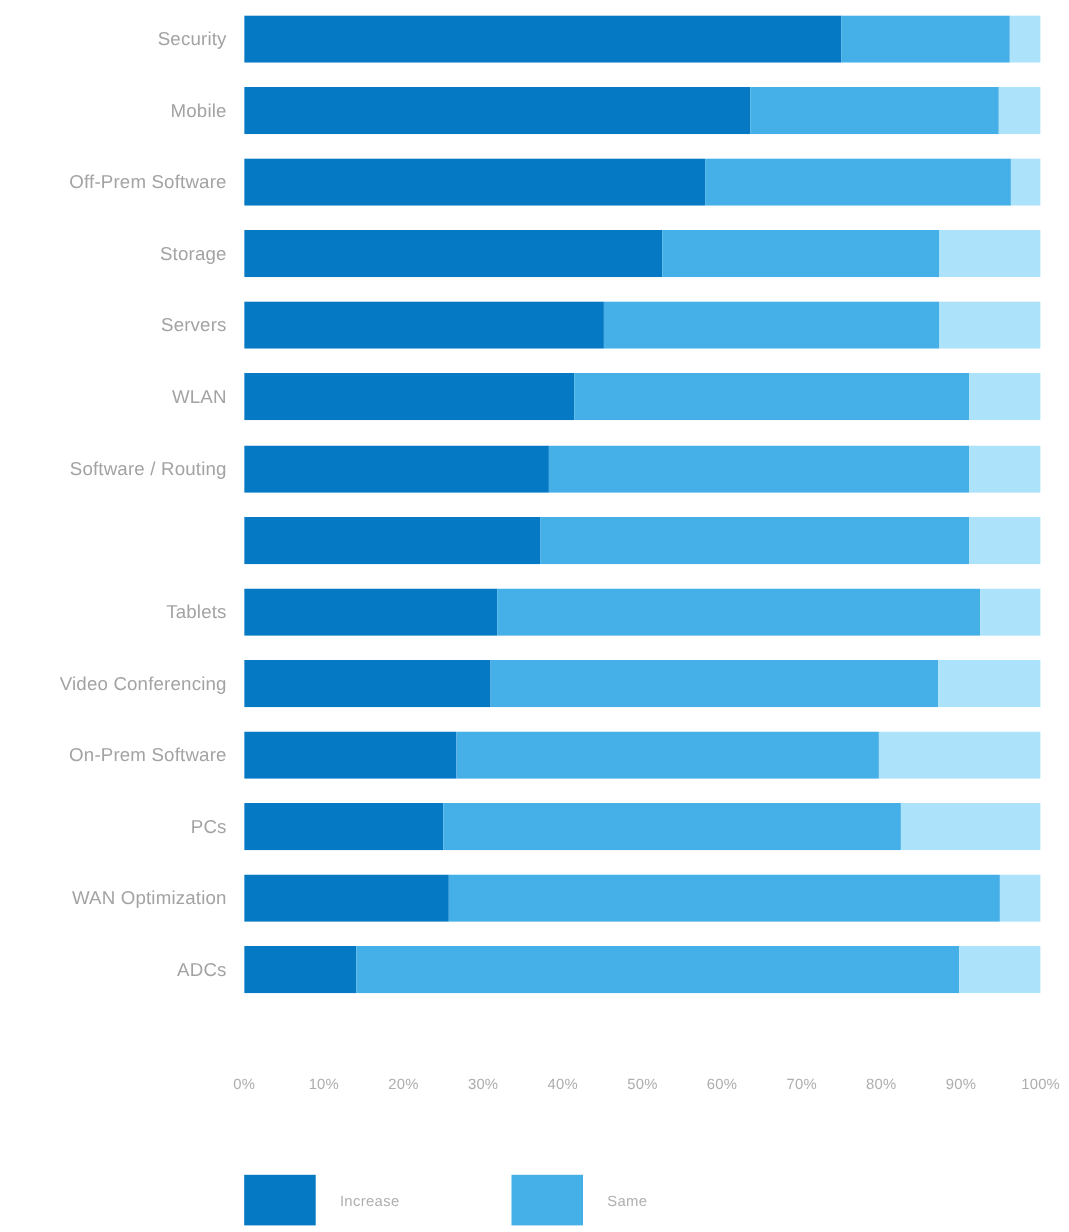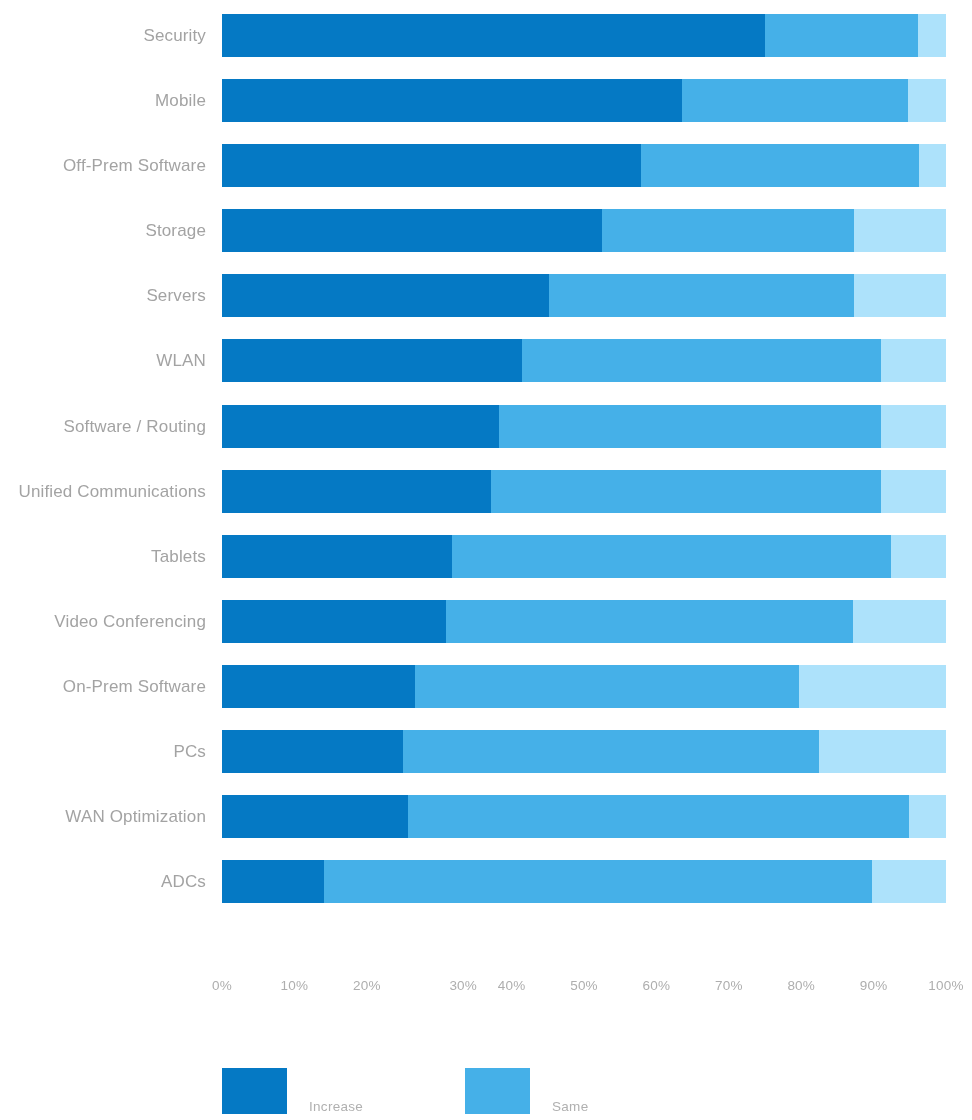--- a/index.html
+++ b/index.html
@@ -78,21 +78,21 @@
     left: 0;
     top: 1068px;
     width: 972px;
     height: 46px;
   }
   .legend-item {
     position: absolute;
     top: 0;
     height: 46px;
     display: flex;
-    align-items: flex-end;
+    align-items: center;
   }
   .legend-swatch {
     width: 65px;
     height: 46px;
     flex: 0 0 auto;
   }
   .legend-label {
     margin-left: 22px;
     font-size: 13.5px;
     color: #b0b0b0;
@@ -159,21 +159,20 @@
       </div>
       <div class="row">
         <div class="row-label">Software / Routing</div>
         <div class="bar">
           <div class="seg seg-increase" style="width: 38.3%; background: rgb(5, 121, 196);"></div>
           <div class="seg seg-same" style="width: 52.7%; background: rgb(69, 176, 232);"></div>
           <div class="seg seg-decrease" style="width: 9%; background: rgb(173, 226, 251);"></div>
         </div>
       </div>
       <div class="row">
-        <div class="row-label">Unified Communications</div>
         <div class="bar">
           <div class="seg seg-increase" style="width: 37.2%; background: rgb(5, 121, 196);"></div>
           <div class="seg seg-same" style="width: 53.8%; background: rgb(69, 176, 232);"></div>
           <div class="seg seg-decrease" style="width: 9%; background: rgb(173, 226, 251);"></div>
         </div>
       </div>
       <div class="row">
         <div class="row-label">Tablets</div>
         <div class="bar">
           <div class="seg seg-increase" style="width: 31.8%; background: rgb(5, 121, 196);"></div>
@@ -220,21 +219,21 @@
           <div class="seg seg-same" style="width: 75.7%; background: rgb(69, 176, 232);"></div>
           <div class="seg seg-decrease" style="width: 10.2%; background: rgb(173, 226, 251);"></div>
         </div>
       </div>
     </div>
 
   <div class="xaxis" id="xaxis">
       <div class="xtick" style="left: 0%;">0%</div>
       <div class="xtick" style="left: 10%;">10%</div>
       <div class="xtick" style="left: 20%; text-align: right;">20%</div>
-      <div class="xtick" style="left: 30%; margin-left: 24px;">30%</div>
+      <div class="xtick" style="left: 30%;">30%</div>
       <div class="xtick" style="left: 40%;">40%</div>
       <div class="xtick" style="left: 50%;">50%</div>
       <div class="xtick" style="left: 60%;">60%</div>
       <div class="xtick" style="left: 70%;">70%</div>
       <div class="xtick" style="left: 80%;">80%</div>
       <div class="xtick" style="left: 90%;">90%</div>
       <div class="xtick" style="left: 100%;">100%</div>
     </div>
 
   <div class="legend" id="legend">

